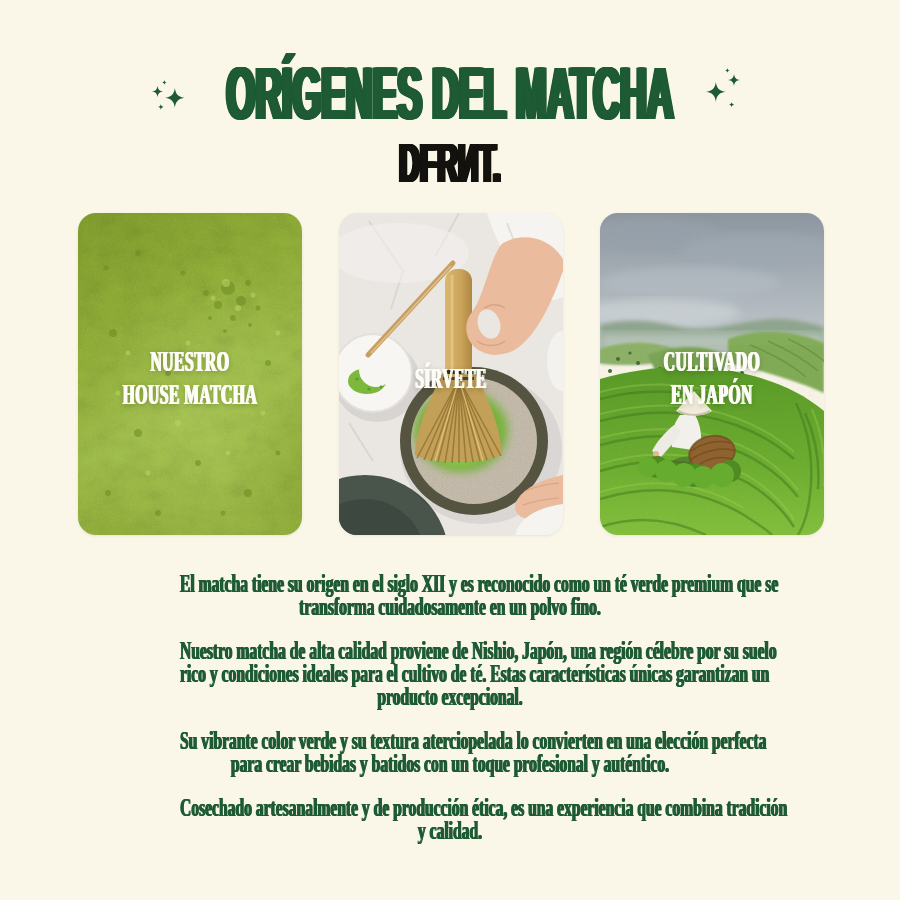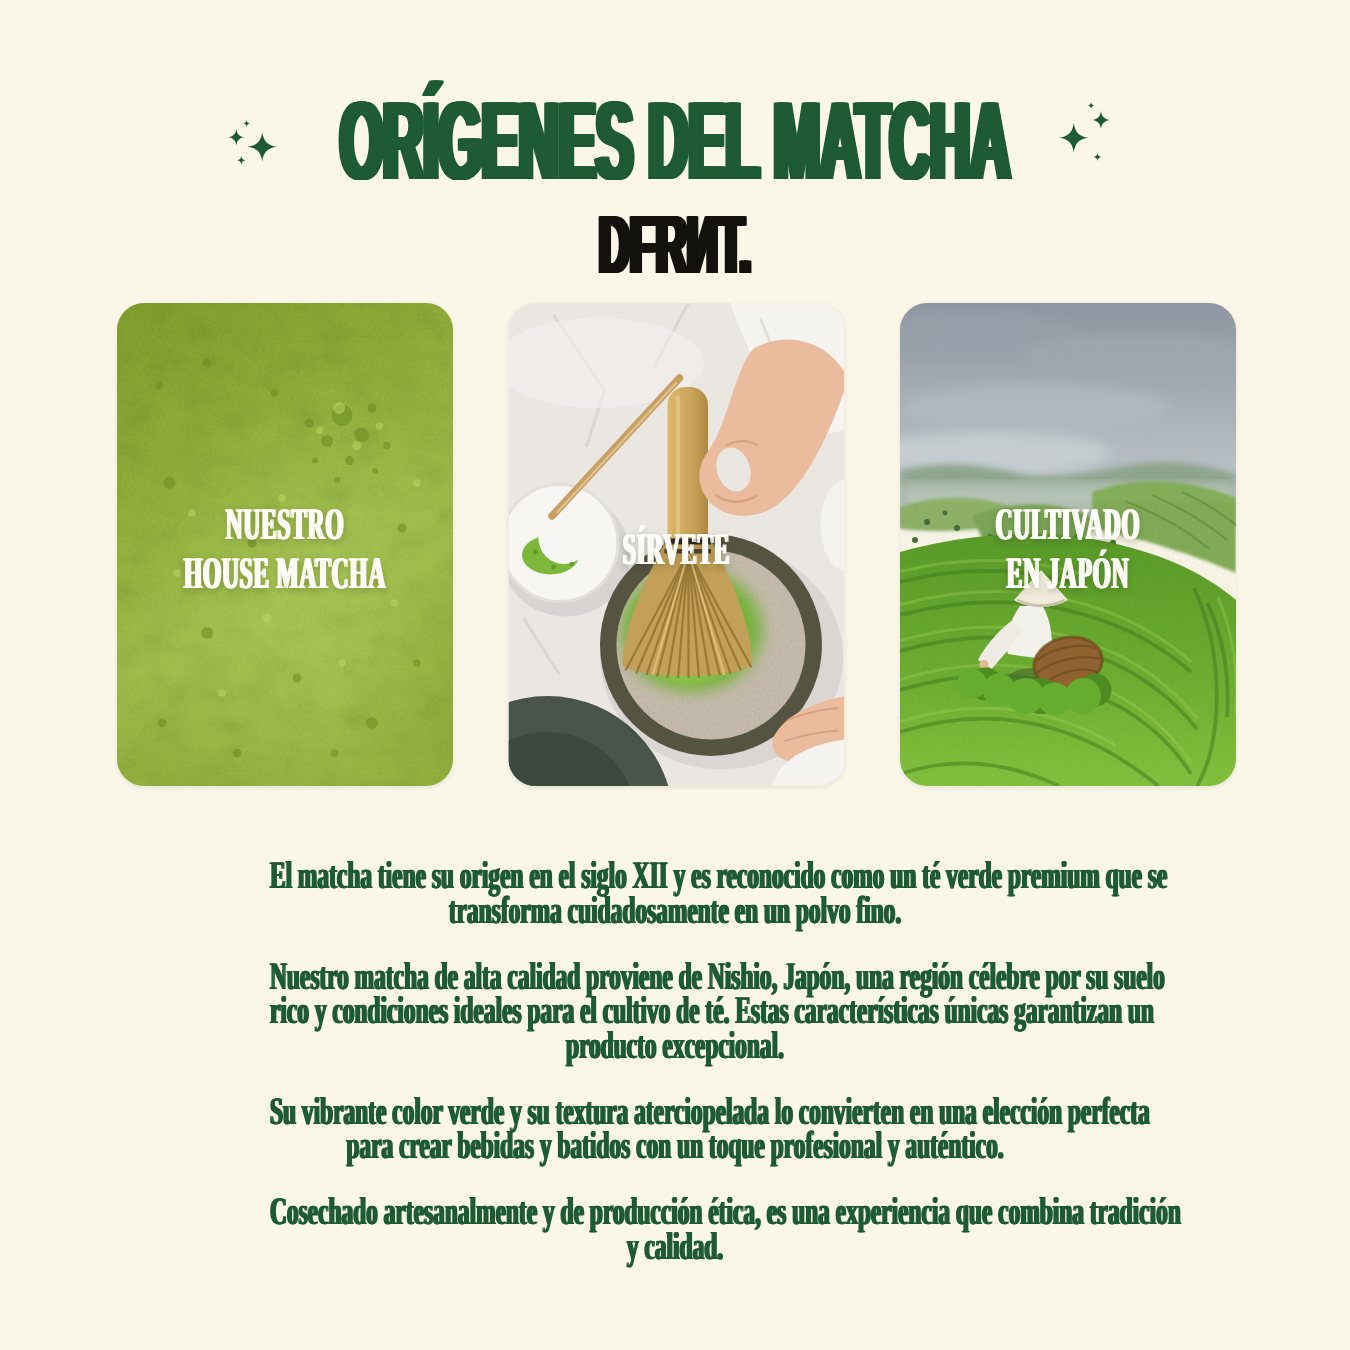--- a/index.html
+++ b/index.html
@@ -16,21 +16,21 @@
   .brand { position:absolute; top:136px; left:0; width:900px; text-align:center;
            font-family:"Liberation Sans", sans-serif; font-weight:800; font-size:55px; line-height:54px;
            color:#14120F; white-space:nowrap; transform:scaleX(0.52); transform-origin:450px 50%;
            text-shadow:1px 0 currentColor,-1px 0 currentColor,2px 0 currentColor,-2px 0 currentColor,
                        3px 0 currentColor,-3px 0 currentColor,4px 0 currentColor,-4px 0 currentColor; }
   .sparkle { position:absolute; }
   .sparkle-left  { left:148px; top:78px; }
   .sparkle-right { left:704px; top:68px; }
 
   
-  .cards { position:absolute; top:202px; left:78px; display:flex; gap:37px; }
+  .cards { position:absolute; top:213px; left:78px; display:flex; gap:37px; }
   .card  { position:relative; width:224px; height:322px; border-radius:18px; overflow:hidden; margin:0;
            box-shadow:0 1px 3px rgba(60,60,40,0.10); }
   .card svg.art { position:absolute; inset:0; width:100%; height:100%; display:block; }
   .card-label { position:absolute; inset:0; display:flex; flex-direction:column; align-items:center;
                 justify-content:center; padding-top:6px; color:#FDFCF6; font-weight:700; font-size:30px;
                 line-height:33px; letter-spacing:1px; white-space:nowrap;
                 transform:scaleX(0.52); transform-origin:50% 50%;
                 text-shadow:1.5px 0 currentColor,-1.5px 0 currentColor,0 2px 7px rgba(25,35,15,0.35); }
 
   

